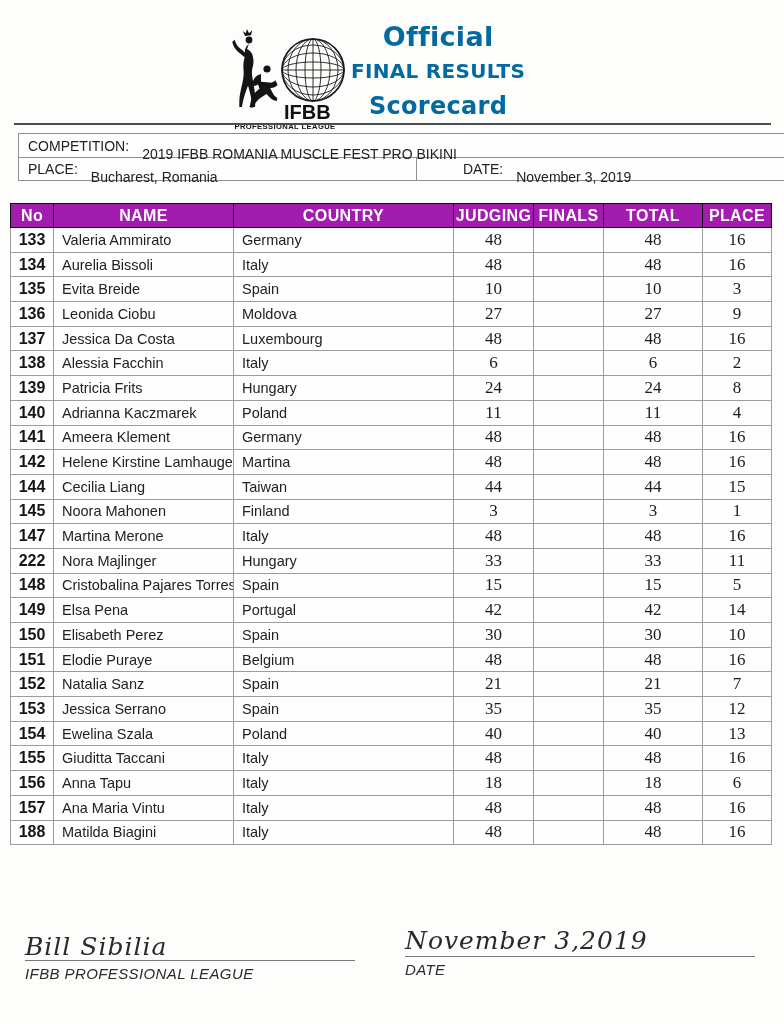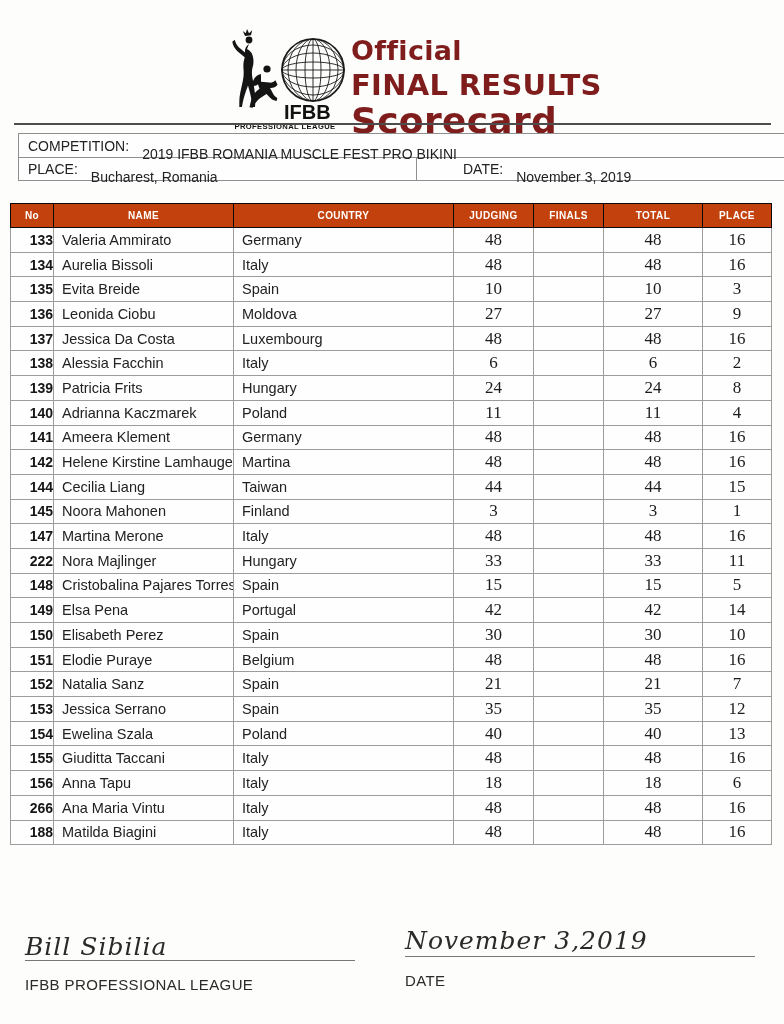--- a/index.html
+++ b/index.html
@@ -9,27 +9,27 @@
     width:784px; height:1024px;
     background:#fdfdfb;
     font-family:"Liberation Sans", sans-serif;
     color:#1f1f1f;
     overflow:hidden;
   }
 
   
   .logo { position:absolute; left:227px; top:27px; width:120px; height:104px; }
   .title-block {
-    position:absolute; left:351px; top:34px;
+    position:absolute; left:351px; top:20px;
     font-family:"DejaVu Sans", sans-serif;
-    font-weight:bold; color:#7f1d1d; letter-spacing:0.3px;
+    font-weight:bold; color:#0369a1; letter-spacing:0.3px;text-align:center;
   }
   .title-line1 { font-size:27px; line-height:33px; }
-  .title-line2 { font-size:29px; line-height:36px; }
-  .title-line3 { font-size:36px; line-height:35px; }
+  .title-line2 { font-size:20px; line-height:36px; }
+  .title-line3 { font-size:24px; line-height:35px; }
 
   
   .top-rule { position:absolute; left:14px; top:123px; width:757px; height:2px; background:#4d4d4d; }
   .info-box {
     position:absolute; left:18px; top:133px; width:771px;
     border:1px solid #8f8f8f; background:#fefefe;
     font-size:14px; color:#222;
   }
   .info-row { display:flex; height:23px; align-items:center; }
   .info-row + .info-row { border-top:1px solid #8f8f8f; }
@@ -39,52 +39,52 @@
   .cell-date { flex:1; border-left:1px solid #8f8f8f;padding-left:46px; }
   .info-label { white-space:pre; }
   .info-value { margin-left:13px; white-space:pre;margin-top:16px; }
 
   
   .results-table {
     position:absolute; left:10px; top:203px;
     width:761px; border-collapse:collapse; table-layout:fixed;
   }
   .results-table thead th {
-    background:#c2410c; color:#ffffff;
+    background:#a21caf; color:#ffffff;
     border:1px solid #0a0a0a;
-    font-size:10px; font-weight:bold; letter-spacing:0.4px;
+    font-size:16px; font-weight:bold; letter-spacing:0.4px;
     height:24px; text-align:center; vertical-align:middle;
   }
   .results-table tbody td {
     border:1px solid #9c9c9c; background:#fefefe;
     height:24.7px; vertical-align:middle;
     overflow:hidden; white-space:nowrap;
   }
-  .results-table td:nth-child(1) { font-weight:bold; font-size:14px; text-align:right; color:#151515; }
+  .results-table td:nth-child(1) { font-weight:bold; font-size:16px; text-align:center; color:#151515; }
   .results-table td:nth-child(2),
   .results-table td:nth-child(3) { font-size:14.5px; padding-left:8px; color:#222; }
   .results-table td:nth-child(4),
   .results-table td:nth-child(5),
   .results-table td:nth-child(6),
   .results-table td:nth-child(7) {
     font-family:"Liberation Serif", serif; font-size:17px;
     text-align:center; color:#1c1c1c;
   }
 
   
   .sig-block { position:absolute; }
   .sig-left  { left:25px;  top:932px; width:330px; }
   .sig-right { left:405px; top:926px; width:350px; }
   .sig-script {
     font-family:"DejaVu Serif", serif; font-style:italic;
     font-size:25px; color:#2a2a2a; letter-spacing:1px;
     padding-bottom:3px;
   }
   .sig-line { border-bottom:1px solid #777; width:100%; }
-  .sig-label { font-size:15px; color:#2b2b2b; letter-spacing:0.4px; margin-top:15px; }
+  .sig-label { font-size:15px; color:#2b2b2b; letter-spacing:0.4px; margin-top:4px;font-style:italic; }
   .sig-left  .sig-script { margin-bottom:-4px; }
   .sig-right .sig-script { margin-bottom:-2px; }
 </style>
 </head>
 <body>
 
 <div class="page">
 
   <svg class="logo" viewBox="0 0 120 104" xmlns="http://www.w3.org/2000/svg">
 
@@ -363,21 +363,21 @@
         <tr>
           <td>156</td>
           <td>Anna Tapu</td>
           <td>Italy</td>
           <td>18</td>
           <td></td>
           <td>18</td>
           <td>6</td>
         </tr>
         <tr>
-          <td>266</td>
+          <td>157</td>
           <td>Ana Maria Vintu</td>
           <td>Italy</td>
           <td>48</td>
           <td></td>
           <td>48</td>
           <td>16</td>
         </tr>
         <tr>
           <td>188</td>
           <td>Matilda Biagini</td>

